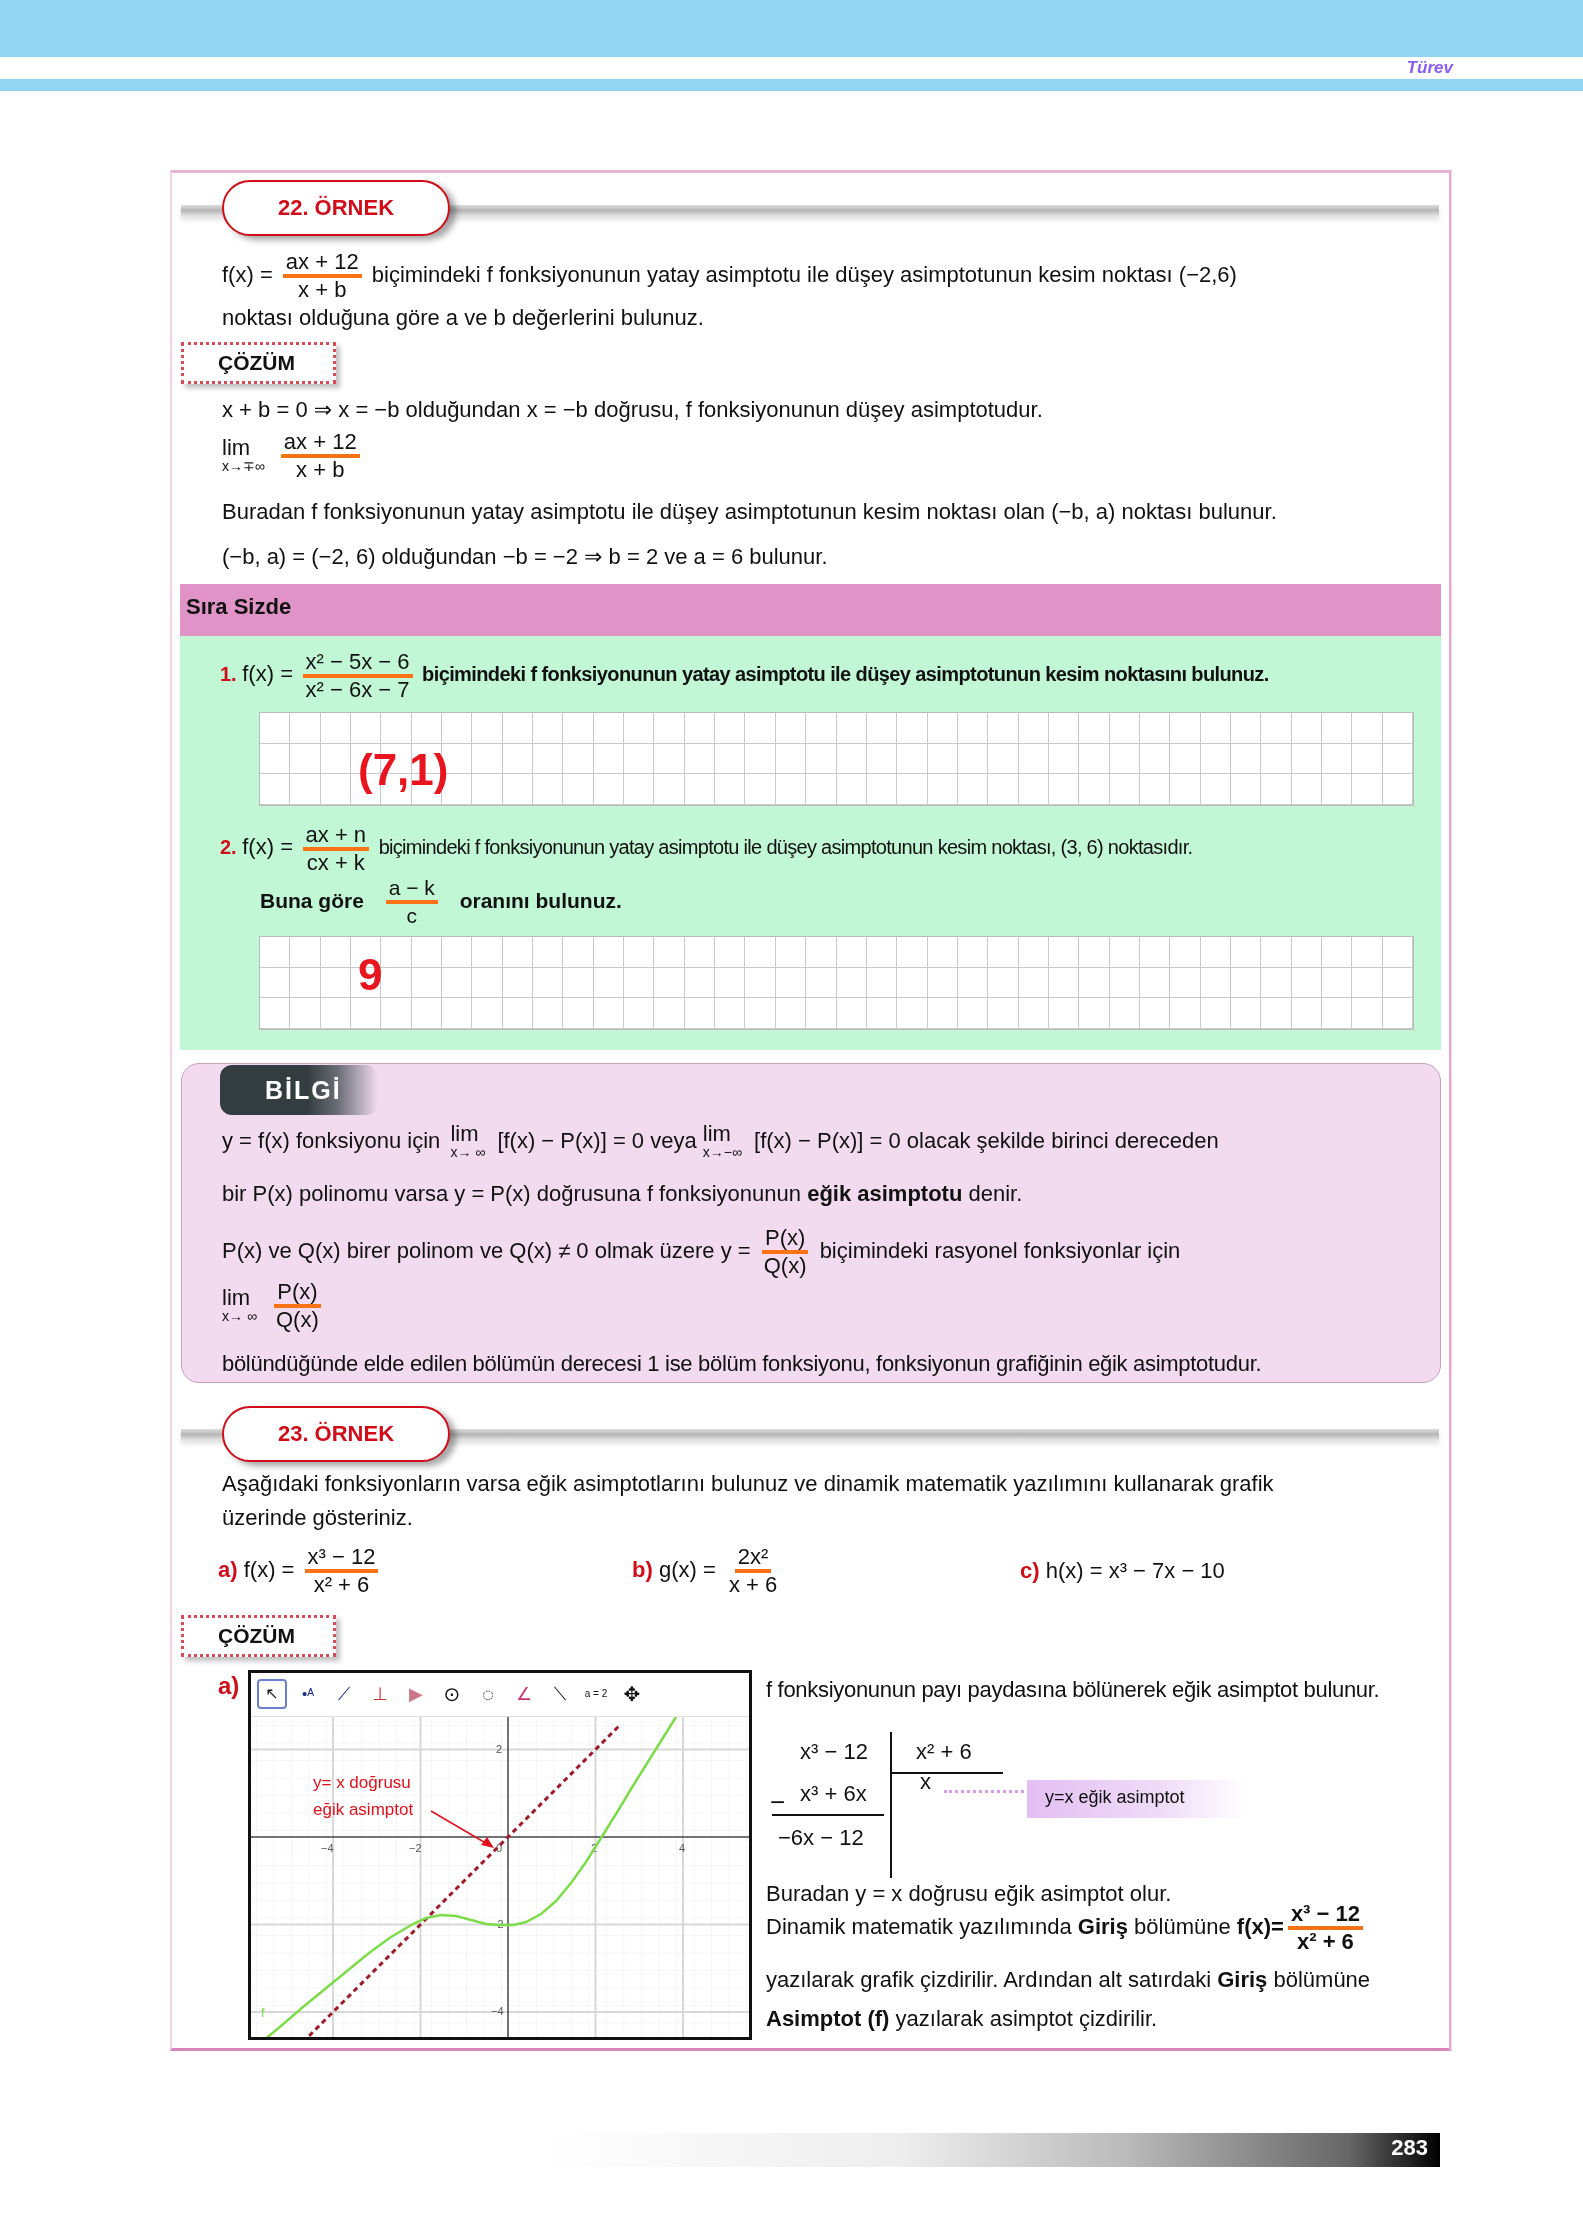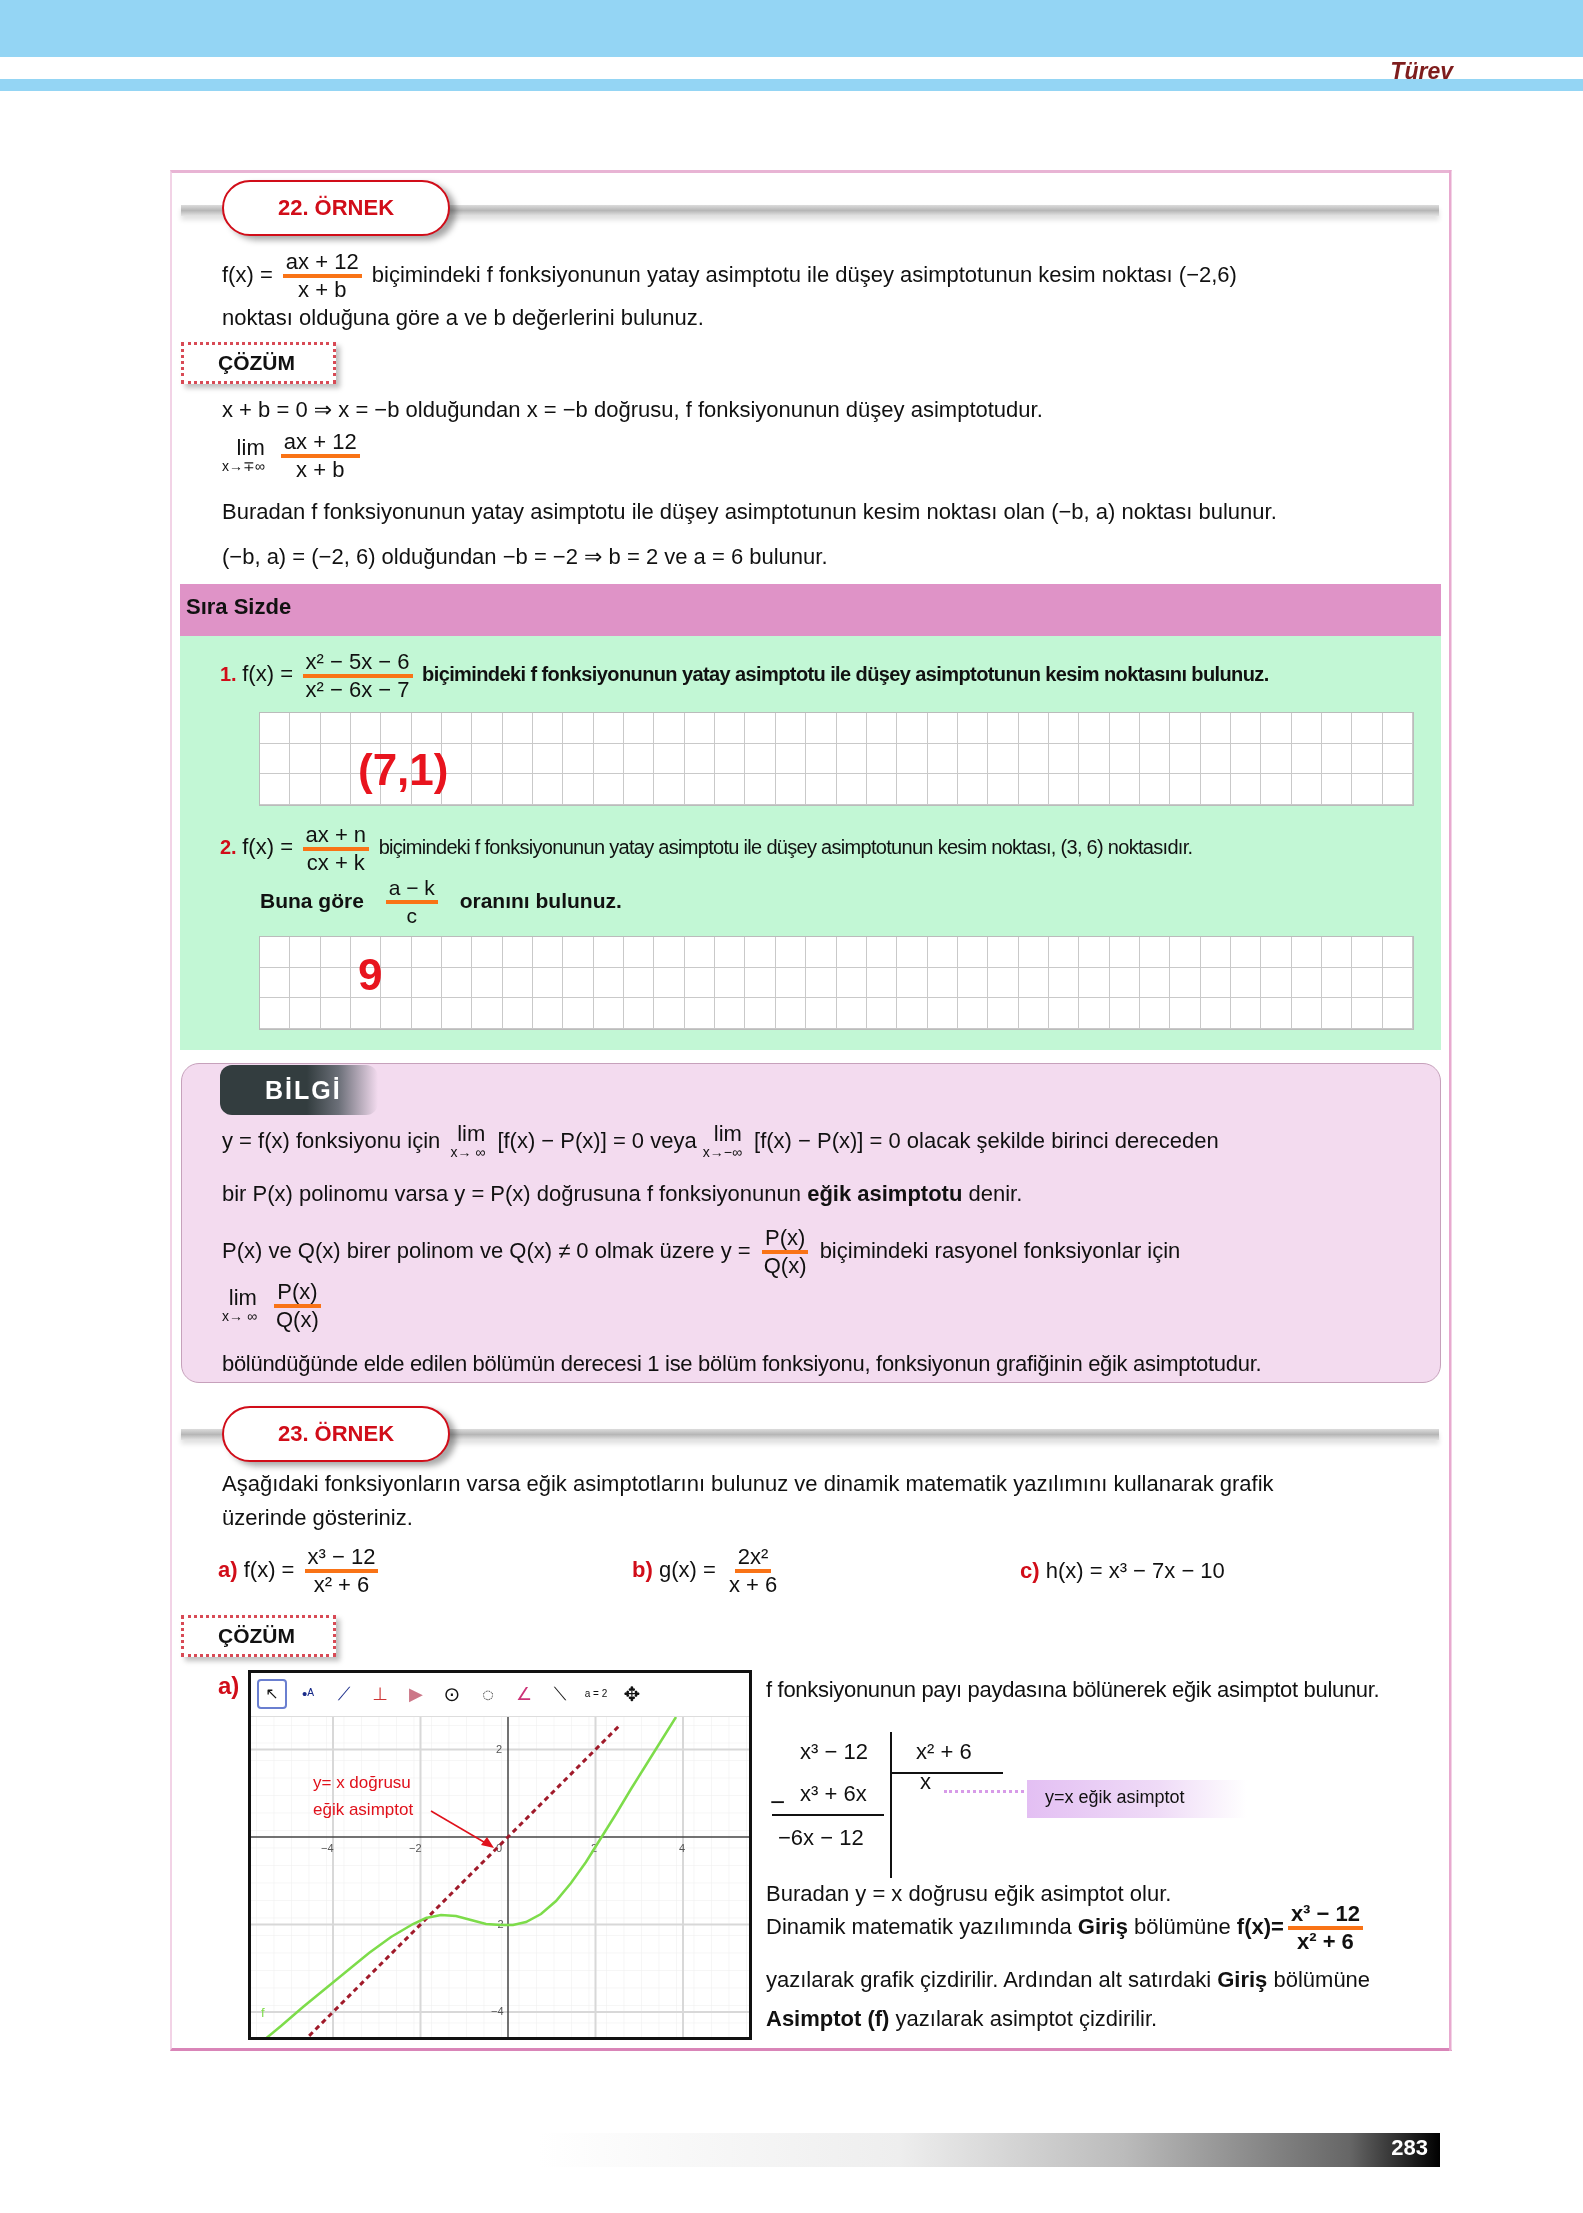--- a/index.html
+++ b/index.html
@@ -2,31 +2,31 @@
 <html><head>
 <meta charset="utf-8">
 <style>
   *{box-sizing:border-box;margin:0;padding:0}
   html,body{width:1583px;height:2213px;background:#fff;overflow:hidden}
   body{position:relative;font-family:"Liberation Sans",sans-serif;color:#111;font-size:22px}
   .abs{position:absolute}
   .topband{left:0;top:0;width:1583px;height:57px;background:#94d5f4}
   .whiteband{left:0;top:57px;width:1583px;height:22px;background:#fff}
   .topband2{left:0;top:79px;width:1583px;height:12px;background:#94d5f4}
-  .chapter{right:130px;top:58px;font-style:italic;color:#7f1d1d;font-size:23px;font-weight:bold}
+  .chapter{right:130px;top:58px;font-style:italic;color:#8b5cf6;font-size:17px;font-weight:bold}
   .frame{left:170px;top:170px;width:1282px;height:1881px;border:2px solid #f2d3e6;border-top:3px solid #e8b4d4;border-bottom:3px solid #d985b8}
   .frame-right{left:1449px;top:170px;width:2px;height:1881px;background:#e8a9cf}
   .rule{height:11px;background:linear-gradient(#dcdcdc,#b6b6b6 50%,#e4e4e4);box-shadow:0 4px 5px rgba(0,0,0,.12)}
   .pill{height:56px;border:2px solid #d10d19;border-radius:28px;background:#fff;color:#d10d19;font-weight:bold;font-size:22px;display:flex;align-items:center;justify-content:center;box-shadow:6px 4px 6px rgba(0,0,0,.35)}
   .cozum{height:42px;border:3px dotted #d84a55;background:#fff;font-weight:bold;font-size:21px;display:flex;align-items:center;padding-left:34px;box-shadow:4px 4px 5px rgba(0,0,0,.25)}
   .txt{white-space:nowrap;line-height:28px}
   .frac{display:inline-flex;flex-direction:column;align-items:center;vertical-align:middle;line-height:24px;margin:0 4px}
   .frac .num{border-bottom:4px solid #f97316;padding:0 3px}
   .frac .den{padding:0 3px}
-  .lim{display:inline-flex;flex-direction:column;align-items:flex-end;vertical-align:middle;line-height:20px;margin-right:6px}
+  .lim{display:inline-flex;flex-direction:column;align-items:flex-start;vertical-align:middle;line-height:20px;margin-right:6px}
   .lim .sub{font-size:14px;line-height:16px}
   .sira-head{left:180px;top:584px;width:1261px;height:52px;background:#df93c7;font-weight:bold;font-size:22px;padding:10px 6px}
   .sira-body{left:180px;top:636px;width:1261px;height:414px;background:#c2f7d5}
   .red{color:#d10d19;font-weight:bold}
   .grid{background:#fff;border:1px solid #bbb;display:grid}
   .grid div{border-right:1px solid #c9c9c9;border-bottom:1px solid #c9c9c9}
   .ans{color:#e8141e;font-weight:bold;font-size:44px}
   .bilgi{left:181px;top:1063px;width:1260px;height:320px;background:#f3dbef;border:1px solid #c6a1bb;border-radius:18px}
   .bilgi-pill{left:220px;top:1065px;width:158px;height:50px;border-radius:12px;background:linear-gradient(90deg,#333d3f 0%,#333d3f 55%,#6b6f78 75%,#f3dbef 100%);color:#fff;font-weight:bold;font-size:25px;letter-spacing:2px;display:flex;align-items:center;padding-left:45px}
   .graph{left:248px;top:1670px;width:504px;height:370px;border:3px solid #111;background:#fff;overflow:hidden}

